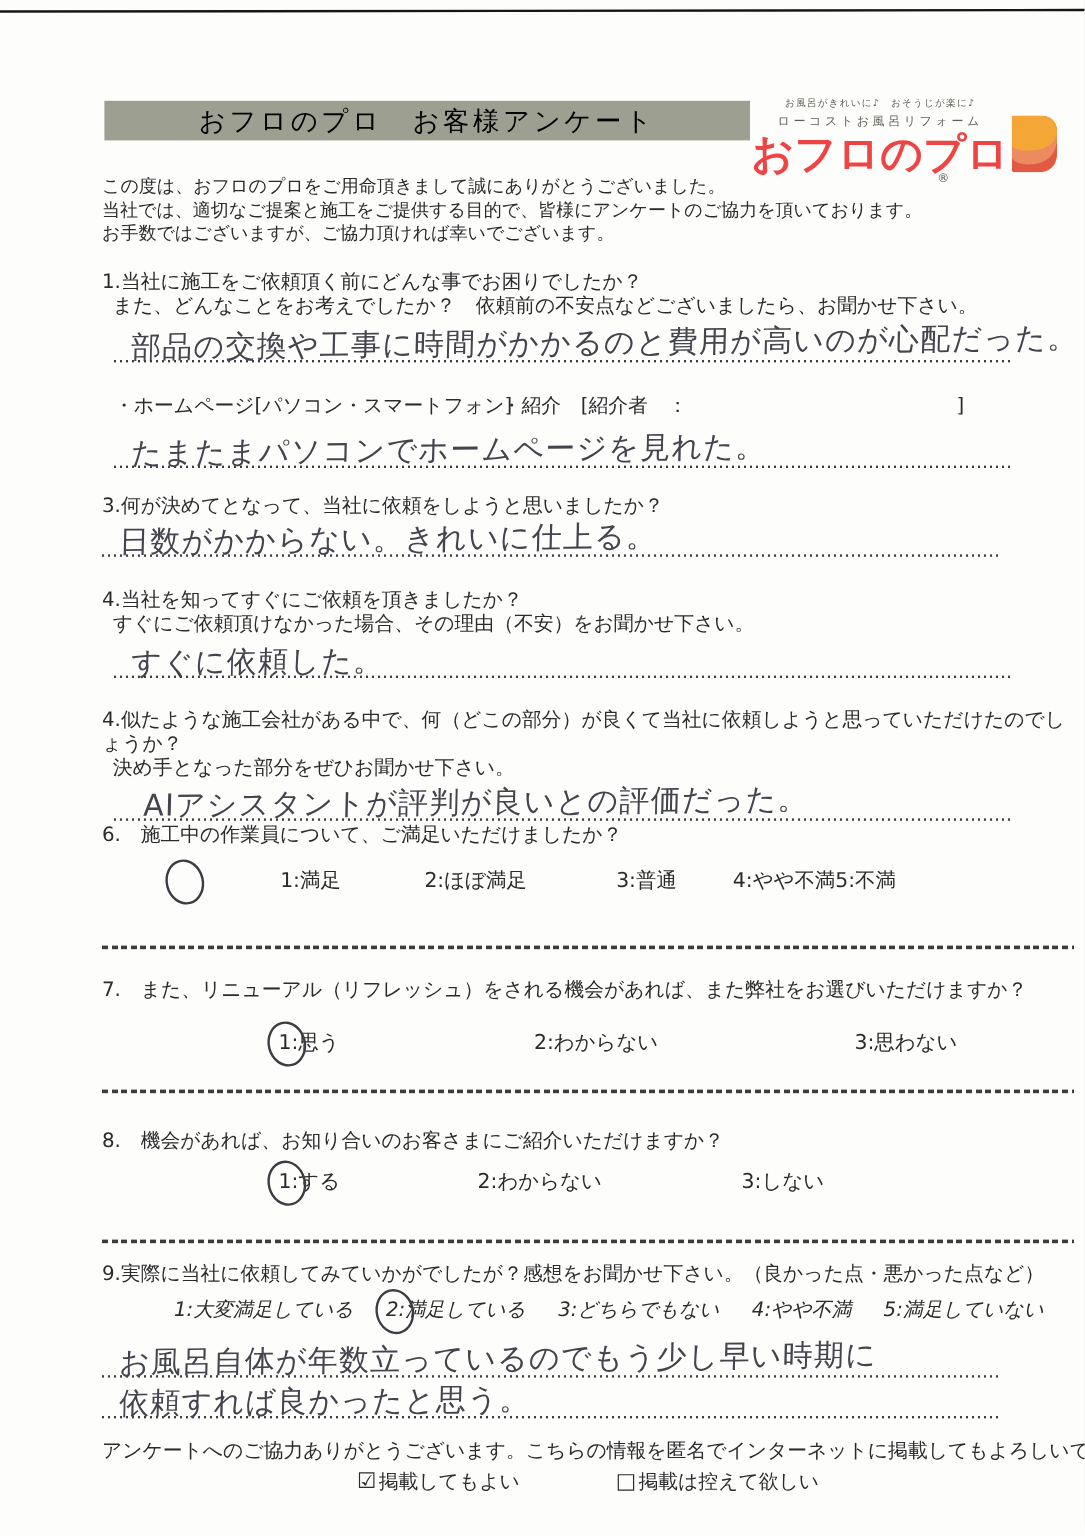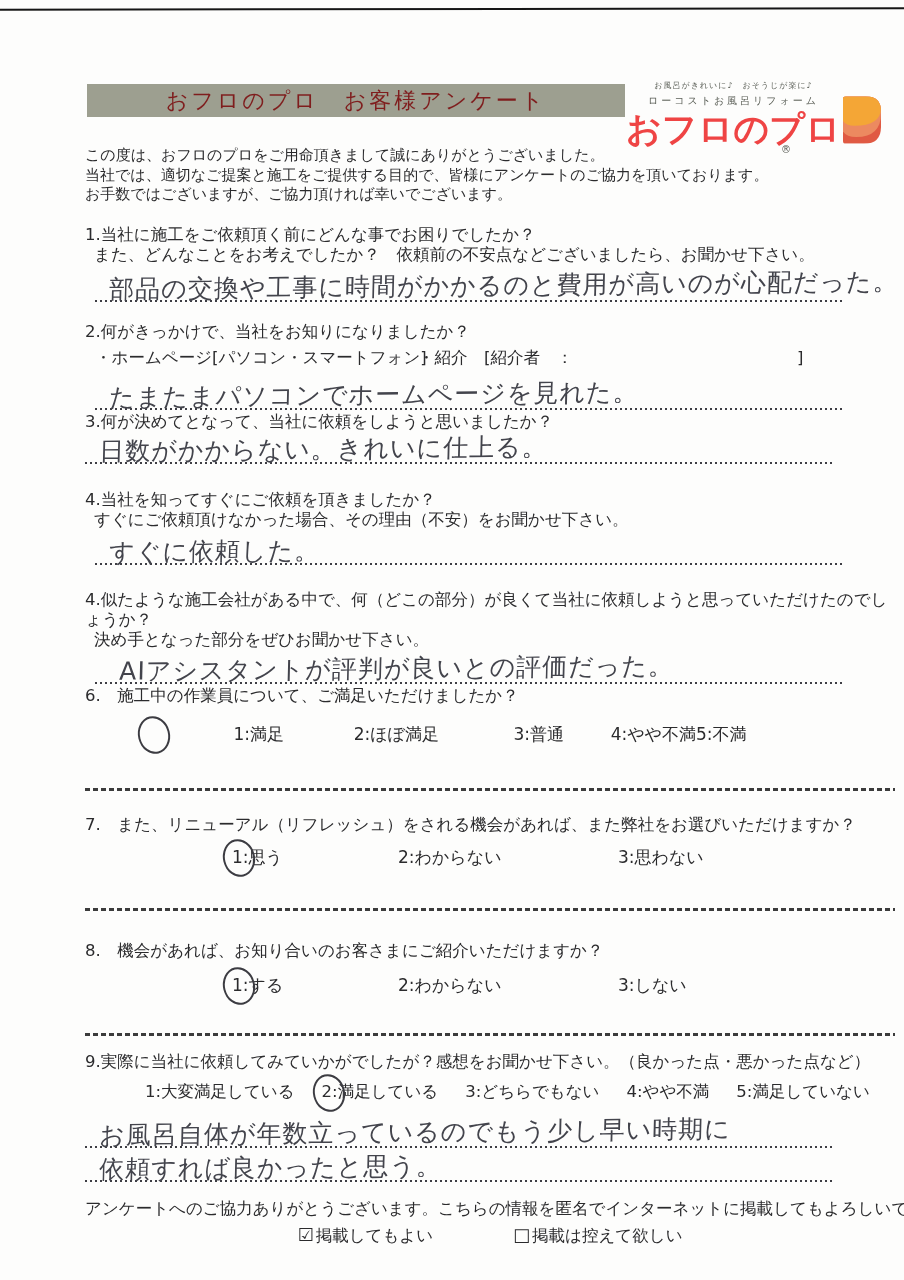--- a/index.html
+++ b/index.html
@@ -13,21 +13,21 @@
     margin:0 auto;
   }
   .scan-top-line{position:absolute;top:8px;left:0;width:100%;height:2px;background:#161616;transform:rotate(-0.08deg);}
   
   .header-bar{
     position:absolute;left:87px;top:84px;width:538px;height:33px;
     background:#9d9f90;
     display:flex;align-items:center;justify-content:center;
   }
   .header-bar .title{
-    color:#7f1d1d;font-size:22px;letter-spacing:3px;white-space:nowrap;
+    color:#000000;font-size:22px;letter-spacing:3px;white-space:nowrap;
   }
   
   .logo{position:absolute;left:626px;top:80px;width:215px;}
   .logo .tag1{font-size:8px;color:#5c6058;letter-spacing:1px;text-align:center;white-space:nowrap;}
   .logo .tag2{font-size:10px;color:#5c6058;letter-spacing:3px;text-align:center;margin-top:3px;white-space:nowrap;}
   .logo .row{display:flex;align-items:flex-start;margin-top:2px;}
   .logo .name{font-size:35px;font-weight:bold;color:#ef4444;letter-spacing:0px;white-space:nowrap;line-height:1.1;}
   .logo .reg{font-size:10px;color:#555850;align-self:flex-end;margin:0 2px 0 1px;}
   .logo .leaf{margin-left:2px;margin-top:-14px;}
   
@@ -56,21 +56,21 @@
   }
   .q6row{margin-top:18px;padding-left:62px;height:22px;text-align:right;}
   .q6row .opt:nth-child(1){width:137px;}
   .q6row .opt:nth-child(2){width:155px;}
   .q6row .opt:nth-child(3){width:125px;}
   .q6row .opt:nth-child(4){width:132px;}
   .q78row{padding-left:147px;height:22px;}
   .q78row .opt:nth-child(1){width:166px;}
   .q78row .opt:nth-child(2){width:220px;}
   .q9row{margin-top:10px;padding-left:60px;height:22px;font-size:16.5px;}
-  .q9row .opt{margin-right:27px;font-size:16.5px;}
+  .q9row .opt{margin-right:27px;font-size:16.5px;font-style:italic;}
   .separator{
     position:absolute;left:85px;width:810px;height:3px;
     background-image:repeating-linear-gradient(90deg,#3c3c3c 0 5px,transparent 5px 8px);
   }
   
   .footer{position:absolute;left:85px;top:1198px;width:810px;font-size:16.5px;}
   .footer .ftext{text-align:center;white-space:nowrap;}
   .footer .foptrow{display:flex;justify-content:center;gap:80px;margin-top:4px;}
   .footer .fopt{white-space:nowrap;}
   .footer .box{font-size:18px;margin-right:2px;}
@@ -117,21 +117,20 @@
 
   <div class="qblock" style="top:225px;">
     <div>1.当社に施工をご依頼頂く前にどんな事でお困りでしたか？</div>
     <div class="qline2">また、どんなことをお考えでしたか？　依頼前の不安点などございましたら、お聞かせ下さい。</div>
     <div class="answer" style="margin-top:4px;height:33px;">
       <span class="hand">部品の交換や工事に時間がかかるのと費用が高いのが心配だった。</span>
     </div>
   </div>
 
   <div class="qblock" style="top:322px;">
-    <div>2.何がきっかけで、当社をお知りになりましたか？</div>
     <div style="position:relative;margin-top:6px;height:20px;">
       <span style="position:absolute;left:10px;">・ホームページ[パソコン・スマートフォン]</span>
       <span style="position:absolute;left:333px;">・紹介　[紹介者　：</span>
       <span style="position:absolute;left:712px;">]</span>
     </div>
     <div class="answer" style="margin-top:4px;height:38px;">
       <span class="hand">たまたまパソコンでホームページを見れた。</span>
     </div>
   </div>
 
@@ -165,21 +164,21 @@
       <span class="opt">2:ほぼ満足</span>
       <span class="opt">3:普通</span>
       <span class="opt">4:やや不満</span>
       <span class="opt">5:不満</span>
     </div>
   </div>
   <div class="separator" style="top:788px;"></div>
 
   <div class="qblock" style="top:815px;">
     <div>7.　また、リニューアル（リフレッシュ）をされる機会があれば、また弊社をお選びいただけますか？</div>
-    <div class="optrow q78row" style="margin-top:12px;">
+    <div class="optrow q78row" style="margin-top:24px;gap:47px;">
       <span class="opt circled">1:思う</span>
       <span class="opt">2:わからない</span>
       <span class="opt">3:思わない</span>
     </div>
   </div>
   <div class="separator" style="top:908px;"></div>
 
   <div class="qblock" style="top:941px;">
     <div>8.　機会があれば、お知り合いのお客さまにご紹介いただけますか？</div>
     <div class="optrow q78row" style="margin-top:14px;">

